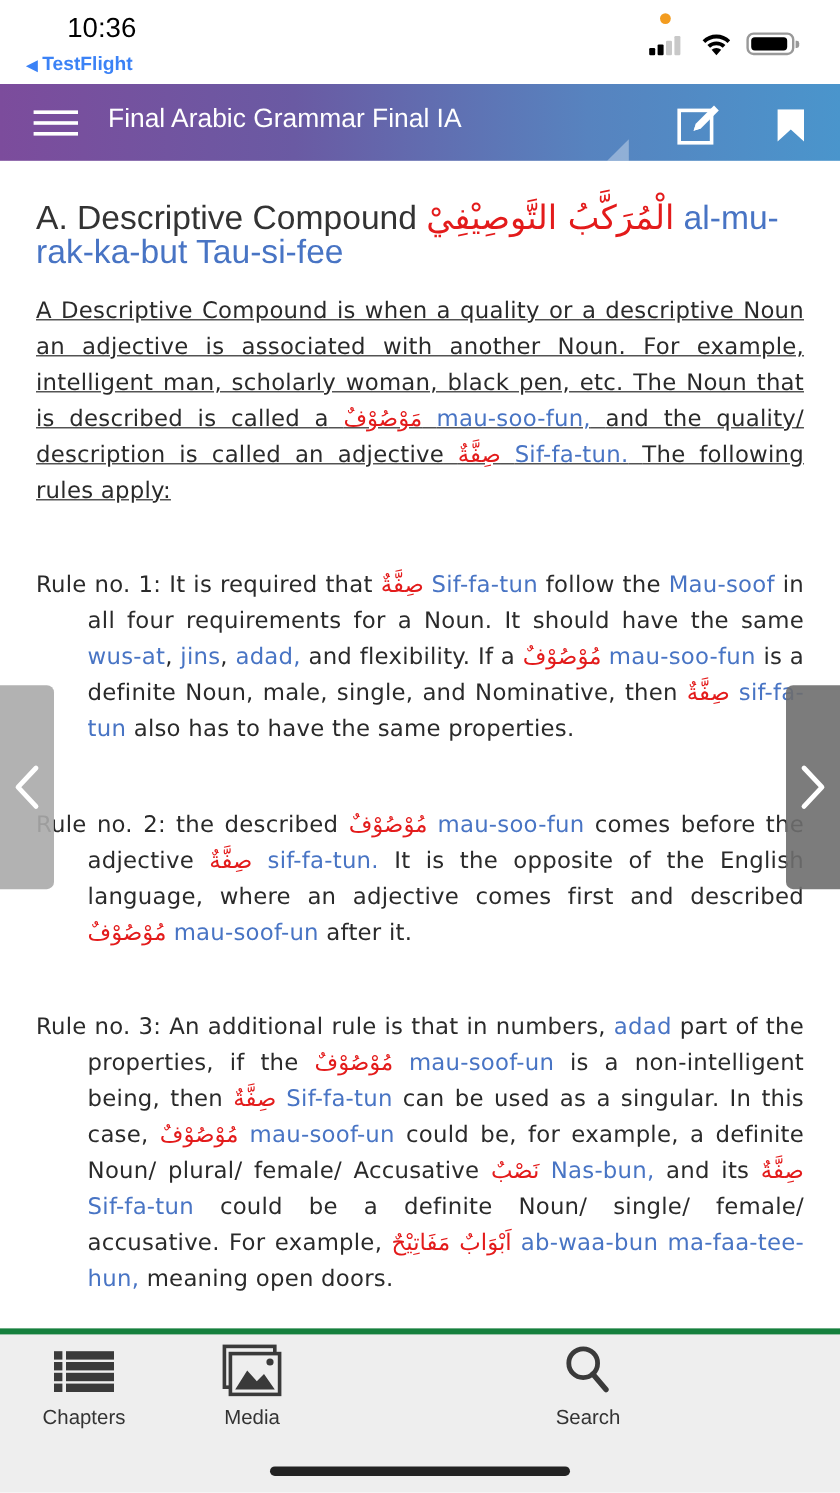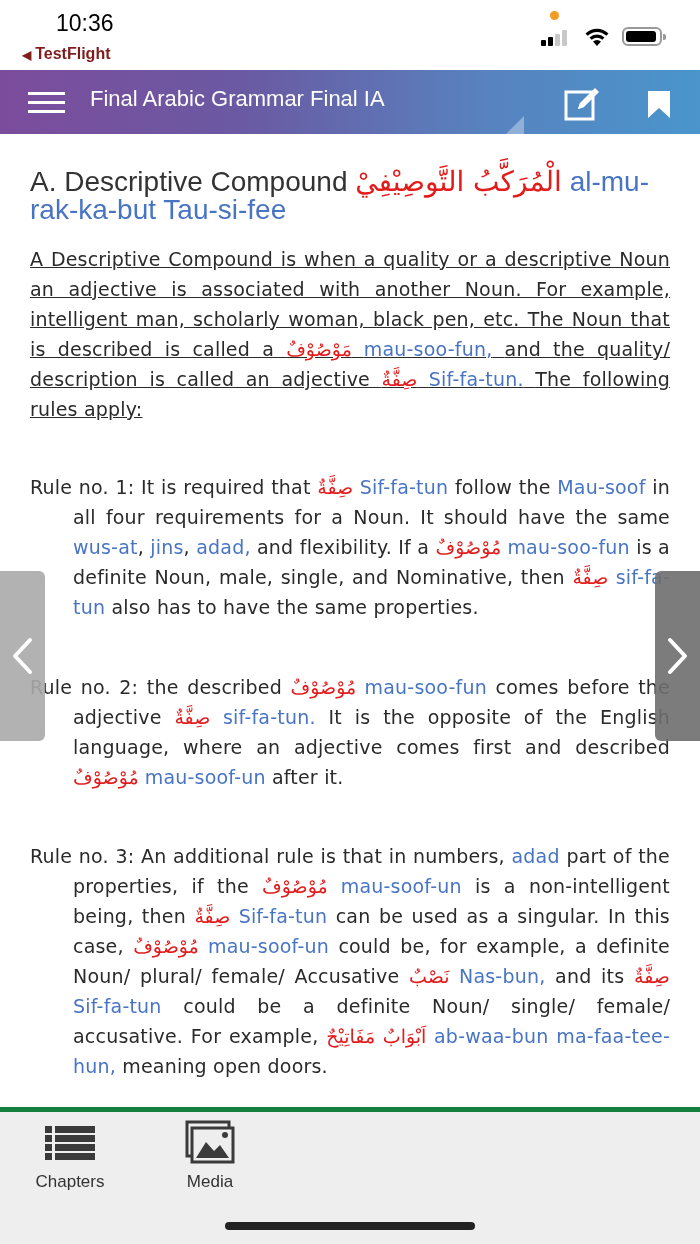--- a/index.html
+++ b/index.html
@@ -2,21 +2,21 @@
 <html><head>
 <meta charset="utf-8">
 <style>
   * { box-sizing: border-box; margin: 0; padding: 0; }
   html, body { width: 700px; height: 1244px; overflow: hidden; background: #fff; }
   body { position: relative; font-family: "DejaVu Sans", sans-serif; color: #222; }
 
   
   .status-bar { position: absolute; left: 0; top: 0; width: 700px; height: 70px; background: #fff; }
   .time { position: absolute; left: 56px; top: 10px; font-family: "Liberation Sans", sans-serif; font-weight: normal; font-size: 23px; color: #000; }
-  .back-app { position: absolute; left: 22px; top: 45px; font-family: "Liberation Sans", sans-serif; font-weight: bold; font-size: 16px; color: #7f1d1d; }
+  .back-app { position: absolute; left: 22px; top: 45px; font-family: "Liberation Sans", sans-serif; font-weight: bold; font-size: 16px; color: #3b82f6; }
   .back-app .tri { font-size: 12px; margin-right: 4px; }
   .orange-dot { position: absolute; left: 550px; top: 11px; width: 9px; height: 9px; border-radius: 50%; background: #f39c1f; }
   .signal { position: absolute; left: 541px; top: 30px; width: 30px; height: 16px; }
   .signal span { position: absolute; bottom: 0; width: 5px; border-radius: 1px; }
   .wifi { position: absolute; left: 583px; top: 26px; }
   .battery { position: absolute; left: 622px; top: 27px; width: 40px; height: 19px; border: 2px solid #999; border-radius: 6px; }
   .battery .lvl { position: absolute; left: 2px; top: 2px; width: 30px; height: 11px; background: #000; border-radius: 3px; }
   .battery .nub { position: absolute; right: -6px; top: 5px; width: 3px; height: 6px; background: #999; border-radius: 0 2px 2px 0; }
 
   
@@ -203,14 +203,21 @@
   </div>
   <div class="tab" style="left:155px">
     <svg class="ico" viewBox="0 0 54 44">
       <rect x="4" y="2" width="42" height="34" fill="none" stroke="#3a3a3a" stroke-width="3"></rect>
       <rect x="9" y="8" width="41" height="34" fill="#eee" stroke="#3a3a3a" stroke-width="3"></rect>
       <path d="M13 38 L23 22 L31 31 L37 25 L46 38 Z" fill="#3a3a3a"></path>
       <circle cx="42" cy="15" r="3" fill="#3a3a3a"></circle>
     </svg>
     <div class="lbl">Media</div>
   </div>
+  <div class="tab" style="left:435px">
+    <svg class="ico" viewBox="0 0 54 44">
+      <circle cx="23" cy="16" r="12" fill="none" stroke="#3a3a3a" stroke-width="4"></circle>
+      <line x1="31" y1="25" x2="42" y2="38" stroke="#3a3a3a" stroke-width="4.5" stroke-linecap="round"></line>
+    </svg>
+    <div class="lbl">Search</div>
+  </div>
 </div>
 <div class="home-indicator"></div>
 
 </body></html>

